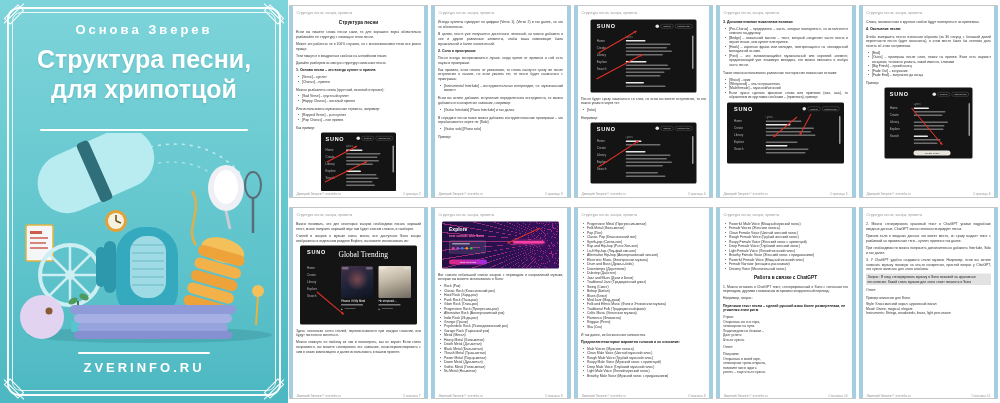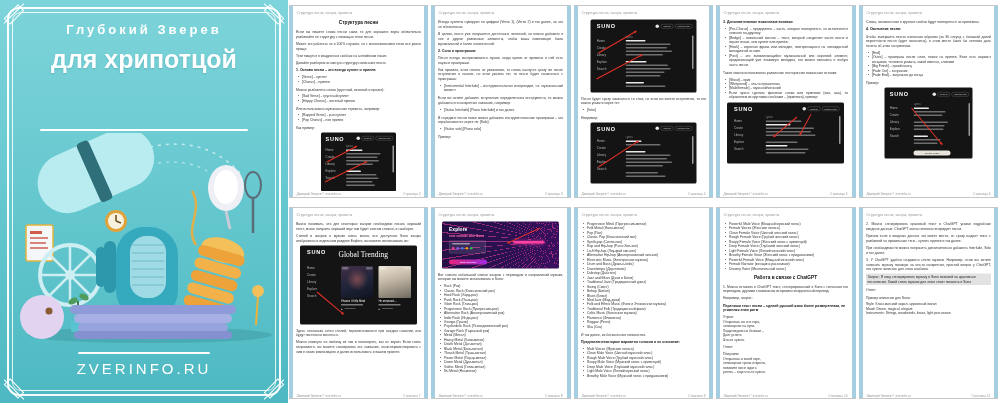--- a/index.html
+++ b/index.html
@@ -16,21 +16,21 @@
   .orn::after{content:"";position:absolute;left:0;top:13px;width:28px;height:1px;background:#fff;transform:rotate(-45deg);}
   .orn.tl{left:0;top:0;}
   .orn.tr{right:0;top:0;transform:scaleX(-1);}
   .orn.bl{left:0;bottom:0;transform:scaleY(-1);}
   .orn.br{right:0;bottom:0;transform:scale(-1,-1);}
   .cov-author{position:absolute;top:22px;width:100%;text-align:center;color:#fff;font-size:13px;font-weight:bold;letter-spacing:3px;}
   .cov-title{position:absolute;top:44px;width:100%;text-align:center;color:#fff;font-weight:bold;font-size:25px;line-height:1.2;text-shadow:0 1px 2px rgba(0,70,80,.18);}
   .cov-rule1{position:absolute;top:129px;left:14%;width:72%;height:2px;background:#fff;border-radius:1px;}
   .cov-illu{position:absolute;top:133px;left:0;width:288px;height:212px;}
   .cov-rule2{position:absolute;top:352px;left:27%;width:46%;height:2px;background:#fff;border-radius:1px;}
-  .cov-site{position:absolute;top:360px;width:100%;text-align:center;color:#fff;font-size:15px;font-weight:normal;letter-spacing:3px;}
+  .cov-site{position:absolute;top:360px;width:100%;text-align:center;color:#fff;font-size:13px;font-weight:bold;letter-spacing:3px;}
 
   
   .grid{position:absolute;left:288px;top:0;width:712px;height:357px;display:grid;
         grid-template-columns:repeat(5,142.4px);grid-template-rows:repeat(2,201.5px);}
   .cell{position:relative;background:#fff;overflow:hidden;}
   .pagebox{position:absolute;left:1px;right:2px;top:5px;bottom:4px;background:#fff;
            border-top:1px solid #c6c6c6;border-bottom:1px solid #c6c6c6;}
   .bluebar{position:absolute;top:0;bottom:0;width:4px;background:#a5cee1;}
   .bl{left:0}.br{right:0}
   .inner{position:absolute;left:6px;right:6px;top:1px;bottom:1px;overflow:hidden;}
@@ -101,22 +101,23 @@
 <div class="stage">
 
   <div class="cover">
     <div class="frame-outer"></div>
     <div class="frame-inner"></div>
     <div class="orn tl"></div>
     <div class="orn tr"></div>
     <div class="orn bl"></div>
     <div class="orn br"></div>
 
-    <div class="cov-author">Глубокий Зверев</div>
+    <div class="cov-author">Основа Зверев</div>
     <div class="cov-title">
+      <div>Структура песни,</div>
       <div>для хрипотцой</div>
     </div>
     <div class="cov-rule1"></div>
 
     <svg class="cov-illu" viewBox="0 0 288 212">
       <ellipse cx="150" cy="202" rx="122" ry="8" fill="rgba(25,90,100,0.18)"></ellipse>
 
       <path d="M150,14 Q205,2 240,40" fill="none" stroke="rgba(255,255,255,0.6)" stroke-width="1.5" stroke-dasharray="3,5"></path>
       <path d="M158,30 Q205,24 228,58" fill="none" stroke="rgba(255,255,255,0.5)" stroke-width="1.2" stroke-dasharray="3,5"></path>
 

